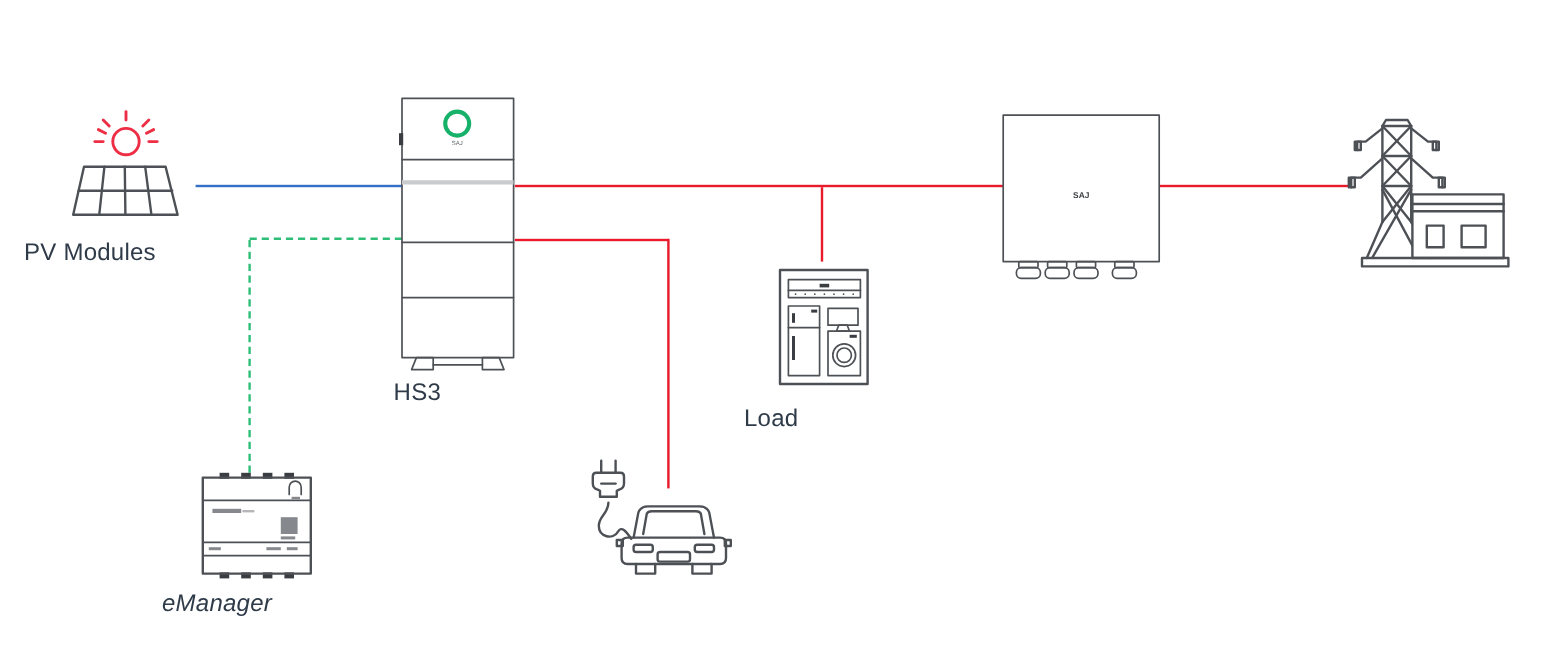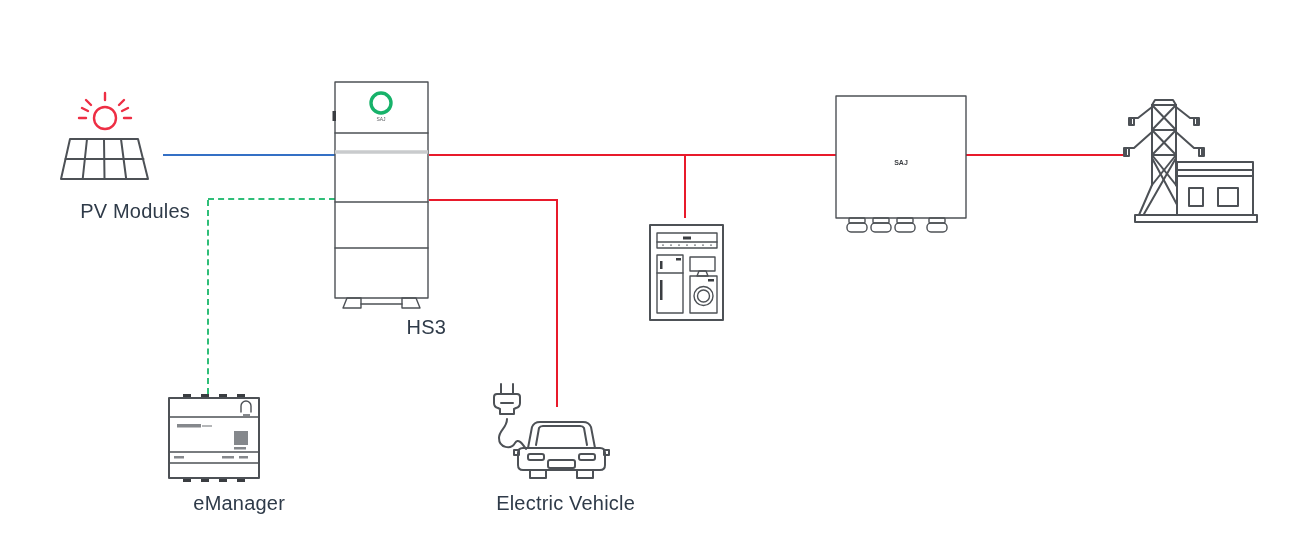--- a/index.html
+++ b/index.html
@@ -1,18 +1,18 @@
 <!DOCTYPE html>
 <html><head>
 <meta charset="utf-8">
 <style>
   html,body{margin:0;padding:0;background:#fff;}
   .canvas{position:relative;width:1296px;height:542px;background:#ffffff;overflow:hidden;
           font-family:"Liberation Sans", sans-serif;}
-  .node-label{position:absolute;text-align:right;font-size:20px;color:#2f3b49;letter-spacing:.2px;}
+  .node-label{position:absolute;text-align:left;font-size:20px;color:#2f3b49;letter-spacing:.2px;}
   .line{position:absolute;}
   .line.blue{background:#3470c5;}
   .line.red{background:#e81a2b;}
   .dash-h{border-top:2px dashed #2fbe78;background:none;}
   .dash-v{border-left:2px dashed #2fbe78;background:none;}
   svg{position:absolute;overflow:visible;}
   .stroke{fill:none;stroke:#4d5156;stroke-width:2;stroke-linecap:round;stroke-linejoin:round;}
   .thin{stroke-width:1.4;}
   .filldark{fill:#3a3d41;stroke:none;}
   .fillgray{fill:#85888c;stroke:none;}
@@ -60,21 +60,21 @@
     <line x1="5" y1="55" x2="98" y2="55" class="stroke thin"></line>
     <line x1="5" y1="74" x2="98" y2="74" stroke="#c9cbcd" stroke-width="3.5"></line>
     <line x1="5" y1="124" x2="98" y2="124" class="stroke thin"></line>
     <line x1="5" y1="170" x2="98" y2="170" class="stroke thin"></line>
     <circle cx="51" cy="25" r="10" fill="none" stroke="#17b26a" stroke-width="3.4"></circle>
     <text x="51" y="43" class="tinytext">SAJ</text>
     <path d="M13,230 L17,220 L31,220 L31,230 Z" class="stroke thin"></path>
     <path d="M90,230 L86,220 L72,220 L72,230 Z" class="stroke thin"></path>
     <line x1="31" y1="226" x2="72" y2="226" class="stroke thin"></line>
   </svg>
-  <div class="node-label" style="left:316px;top:316px;width:130px;">HS3</div>
+  <div class="node-label" style="left:328px;top:316px;width:130px;">HS3</div>
 
   <svg style="left:165px;top:393px;" width="100" height="92" viewBox="0 0 100 92">
     <g class="filldark">
       <rect x="18" y="1" width="8" height="5"></rect>
         <rect x="36" y="1" width="8" height="5"></rect>
       <rect x="54" y="1" width="8" height="5"></rect>
         <rect x="72" y="1" width="8" height="5"></rect>
       <rect x="18" y="84" width="8" height="5"></rect>
         <rect x="36" y="84" width="8" height="5"></rect>
       <rect x="54" y="84" width="8" height="5"></rect>
@@ -87,42 +87,41 @@
     <rect x="12" y="31" width="24" height="3.5" class="fillgray"></rect>
     <rect x="37" y="32" width="10" height="2" fill="#b4b6b8"></rect>
     <rect x="69" y="38" width="14" height="14" class="fillgray"></rect>
     <rect x="69" y="54" width="12" height="2.5" class="fillgray"></rect>
     <line x1="4" y1="59" x2="94" y2="59" class="stroke thin"></line>
     <rect x="9" y="63" width="10" height="2.5" class="fillgray"></rect>
     <rect x="57" y="63" width="12" height="2.5" class="fillgray"></rect>
     <rect x="74" y="63" width="9" height="2.5" class="fillgray"></rect>
     <line x1="4" y1="70" x2="94" y2="70" class="stroke thin"></line>
   </svg>
-  <div class="node-label" style="left:135px;top:492px;width:150px;">eManager</div>
+  <div class="node-label" style="left:135px;top:492px;width:150px;font-style:italic;">eManager</div>
 
   <svg style="left:470px;top:375px;" width="145" height="110" viewBox="0 0 145 110">
     <g class="stroke">
       <line x1="31" y1="9" x2="31" y2="19"></line>
       <line x1="43" y1="9" x2="43" y2="19"></line>
       <path d="M24,22 q0,-3 3,-3 h20 q3,0 3,3 v6 q0,4 -4,5 l-2,1 v5 h-14 v-5 l-2,-1 q-4,-1 -4,-5 Z"></path>
       <line x1="31" y1="28" x2="43" y2="28"></line>
       <path d="M37,44 C37,53 29,55 29,63 C29,73 41,75 45,68 C48,63 52,68 56,74"></path>
       <path d="M58,73 L62,52 Q64,47 70,47 L113,47 Q119,47 121,52 L125,73"></path>
       <path d="M66,70 L69,53 Q70,51 73,51 L110,51 Q113,51 114,53 L117,70"></path>
       <path d="M53,73 h77 q5,0 5,5 v12 q0,5 -5,5 h-77 q-5,0 -5,-5 v-12 q0,-5 5,-5 Z"></path>
       <rect x="44" y="75" width="5" height="5"></rect>
       <rect x="134" y="75" width="5" height="5"></rect>
       <rect x="58" y="79" width="16" height="6" rx="2"></rect>
       <rect x="109" y="79" width="16" height="6" rx="2"></rect>
       <rect x="78" y="85" width="27" height="8" rx="2"></rect>
       <path d="M60,95 v8 h16 v-8"></path>
       <path d="M107,95 v8 h16 v-8"></path>
     </g>
   </svg>
-  <div class="node-label" style="left:455px;top:492px;width:180px;">Electric Vehicle</div>
 
   <svg style="left:645px;top:220px;" width="85" height="105" viewBox="0 0 85 105">
     <rect x="5" y="5" width="73" height="95" class="stroke" stroke-width="2.6"></rect>
     <g class="stroke thin">
       <rect x="12" y="13" width="60" height="15"></rect>
       <line x1="12" y1="22" x2="72" y2="22"></line>
       <line x1="18" y1="25" x2="18" y2="25.2"></line>
         <line x1="26" y1="25" x2="26" y2="25.2"></line>
       <line x1="34" y1="25" x2="34" y2="25.2"></line>
         <line x1="42" y1="25" x2="42" y2="25.2"></line>
@@ -138,20 +137,21 @@
       <circle cx="58.5" cy="76" r="6"></circle>
     </g>
     <g class="filldark">
       <rect x="38" y="16.5" width="8" height="3"></rect>
       <rect x="31" y="38" width="5" height="2.5"></rect>
       <rect x="15" y="41" width="2.5" height="8"></rect>
       <rect x="15" y="60" width="2.5" height="20"></rect>
       <rect x="63" y="59" width="6" height="2.5"></rect>
     </g>
   </svg>
+  <div class="node-label" style="left:620px;top:338px;width:130px;">Load</div>
 
   <svg style="left:833px;top:93px;" width="140" height="145" viewBox="0 0 140 145">
     <rect x="3" y="3" width="130" height="122" class="stroke thin"></rect>
     <text x="68" y="72" class="brandtext">SAJ</text>
     <g class="stroke thin">
       <rect x="16" y="125" width="16" height="5" rx="1"></rect>
       <rect x="14" y="130" width="20" height="9" rx="4"></rect>
       <rect x="40" y="125" width="16" height="5" rx="1"></rect>
       <rect x="38" y="130" width="20" height="9" rx="4"></rect>
       <rect x="64" y="125" width="16" height="5" rx="1"></rect>

